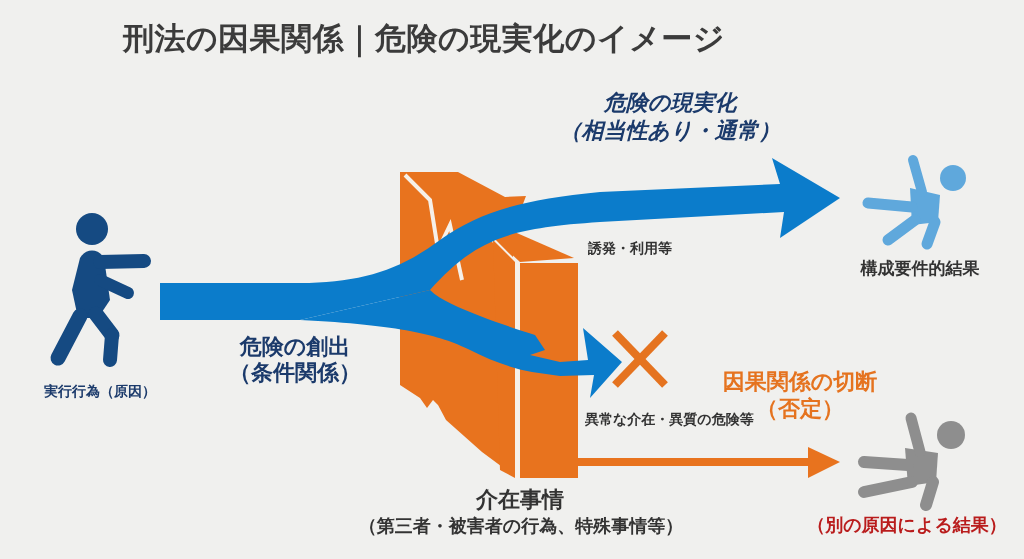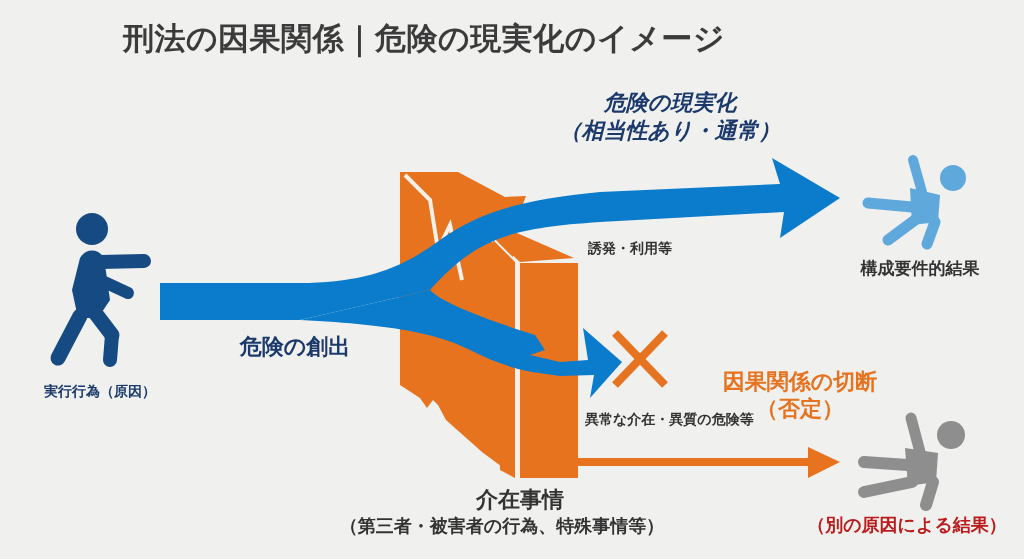--- a/index.html
+++ b/index.html
@@ -21,21 +21,21 @@
   .gray { color: #b91c1c; }
   .center { text-align: center; }
   .lbl-realize { left: 520px; width: 300px; top: 89px; font-size: 22px; line-height: 28px; font-style: italic; }
   .lbl-create { left: 205px; width: 180px; top: 334px; font-size: 22px; line-height: 26px; }
   .lbl-actor { left: 0px; width: 200px; top: 383px; font-size: 14px; }
   .lbl-induce { left: 588px; top: 240px; font-size: 14px; font-weight: bold; }
   .lbl-cut { left: 670px; width: 260px; top: 340px; font-size: 22px; line-height: 27px; }
   .lbl-abnormal { left: 585px; top: 411px; font-size: 14px; }
   .lbl-result { left: 820px; width: 200px; top: 257px; font-size: 17px; }
   .lbl-intervene { left: 290px; width: 460px; top: 486px; font-size: 22px; line-height: 28px; text-align: center; }
-  .lbl-intervene-sub { left: 272px; width: 460px; top: 514px; font-size: 18px; }
+  .lbl-intervene-sub { left: 291px; width: 460px; top: 514px; font-size: 18px; }
   .lbl-other { left: 790px; width: 234px; top: 513px; font-size: 18px; }
 </style>
 </head>
 <body>
 
 <svg class="canvas" viewBox="0 0 1024 559" xmlns="http://www.w3.org/2000/svg">
 
   <g>
 
     <polygon points="400,172 458,172 505,197 526,196 513,230 513,475 482,452 446,420 438,405 433,400 427,408 420,398 400,385" fill="#e8731e"></polygon>
@@ -102,20 +102,21 @@
 
 <div class="txt navy center lbl-realize">
   <div>危険の現実化</div>
   <div>（相当性あり・通常）</div>
 </div>
 
 <div class="txt dark lbl-induce">誘発・利用等</div>
 
 <div class="txt navy center lbl-create">
   <div>危険の創出</div>
+  <div>（条件関係）</div>
 </div>
 
 <div class="txt navy center lbl-actor">実行行為（原因）</div>
 
 <div class="txt orange center lbl-cut">
   <div>因果関係の切断</div>
   <div>（否定）</div>
 </div>
 
 <div class="txt dark lbl-abnormal">異常な介在・異質の危険等</div>

